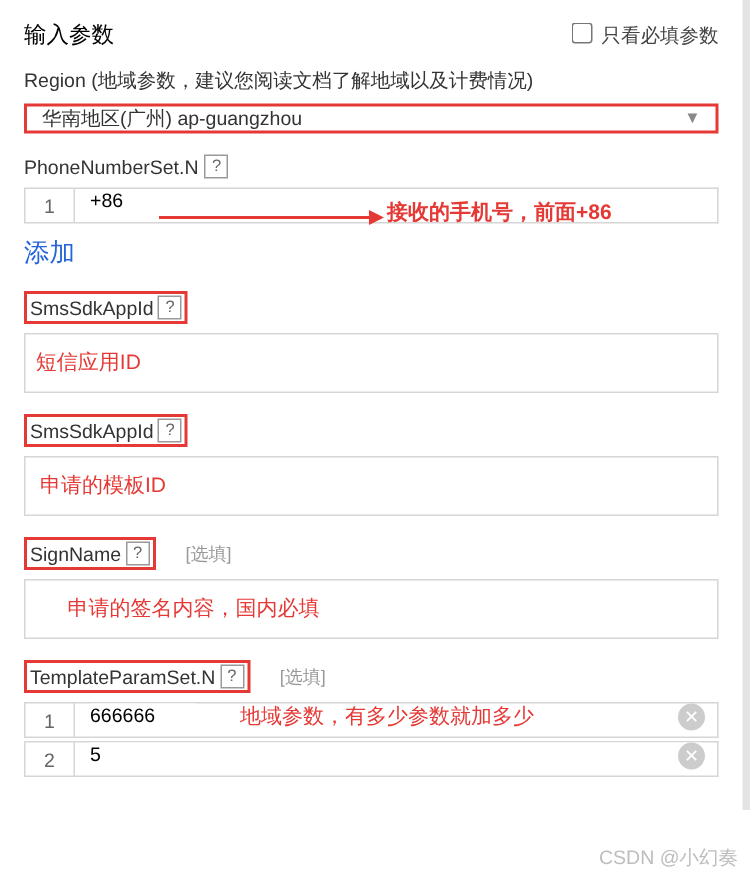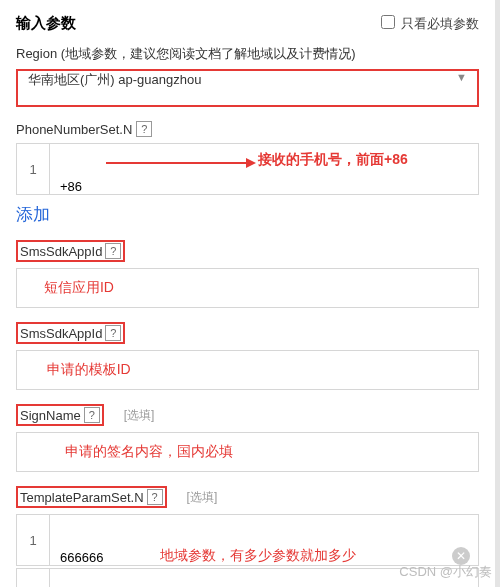--- a/index.html
+++ b/index.html
@@ -1,29 +1,29 @@
 <!DOCTYPE html>
 <html><head>
   <meta charset="utf-8">
   <style>
     * { box-sizing: border-box; margin: 0; padding: 0; }
     body { font-family: "Microsoft YaHei", Arial, sans-serif; font-size: 13px; color: #333; background: #fff; width: 500px; }
     .panel { padding: 14px 16px 8px 16px; border-right: 5px solid #e4e4e4; }
     .header { display: flex; justify-content: space-between; align-items: center; margin-bottom: 12px; }
-    .header-title { font-size: 15px; font-weight: 700; color: #000; }
+    .header-title { font-size: 15px; font-weight: 400; color: #000; }
     .checkbox-wrap { display: flex; align-items: flex-start; font-size: 13px; color: #444; padding-left: 41px; }
     .checkbox-wrap input { width: 14px; height: 14px; margin-right: 6px; }
     .field-label { font-size: 13px; color: #333; margin-bottom: 6px; display: flex; align-items: center; gap: 4px; }
     .field-group { margin-bottom: 14px; position: relative; }
-    .select-box { width: 100%; height: 38px; border: 1px solid #d6d6d6; background: #fff; display: flex; justify-content: space-between; padding: 0 10px; color: #333; cursor: pointer; }
-    .input-box { width: 100%; height: 40px; border: 1px solid #d6d6d6; background: #fff; padding: 0 28px; color: #333; display: flex; align-items: center; }
+    .select-box { width: 100%; height: 20px; border: 1px solid #d6d6d6; background: #fff; display: flex; align-items: center; justify-content: space-between; padding: 0 10px; color: #333; cursor: pointer; }
+    .input-box { width: 100%; height: 40px; border: 1px solid #d6d6d6; background: #fff; padding: 0 8px; color: #333; display: flex; align-items: center; }
     .input-box input { border: none; outline: none; width: 100%; font-size: 13px; color: #333; background: transparent; }
     .table-row { display: flex; align-items: stretch; margin-bottom: 2px; }
     .row-num { width: 34px; border: 1px solid #d6d6d6; display: flex; align-items: center; justify-content: center; background: #fff; color: #666; font-size: 13px; }
-    .row-input { flex: 1; border: 1px solid #d6d6d6; border-left: none; height: 52px; display: flex; align-items: flex-end; padding: 0 10px; position: relative; }
+    .row-input { flex: 1; border: 1px solid #d6d6d6; border-left: none; height: 24px; display: flex; align-items: flex-start; padding: 0 10px; position: relative; }
     .row-input input { border: none; outline: none; width: 100%; font-size: 13px; }
     .clear-btn { width: 18px; height: 18px; border-radius: 50%; background: #ccc; color: #fff; display: flex; align-items: center; justify-content: center; font-size: 12px; cursor: pointer; position: absolute; right: 8px; }
     .add-link { color: #2566d9; font-size: 17px; margin-top: 6px; display: inline-block; cursor: pointer; }
     .help-icon { display: inline-flex; width: 16px; height: 16px; border: 1px solid #999; align-items: center; justify-content: center; font-size: 11px; color: #666; background: #fff; }
     .optional-tag { color: #999; font-size: 12px; margin-left: 16px; }
     .red-box { border: 2px solid #e53935 !important; }
     .red-box-inline { border: 2px solid #e53935; display: inline-flex; padding: 1px 2px; align-items: center; gap: 3px; }
     .annotation { position: absolute; color: #e53935; font-size: 14px; font-weight: 500; pointer-events: none; }
     .arrow { position: absolute; pointer-events: none; }
     .dropdown-arrow { color: #888; font-size: 11px; }

